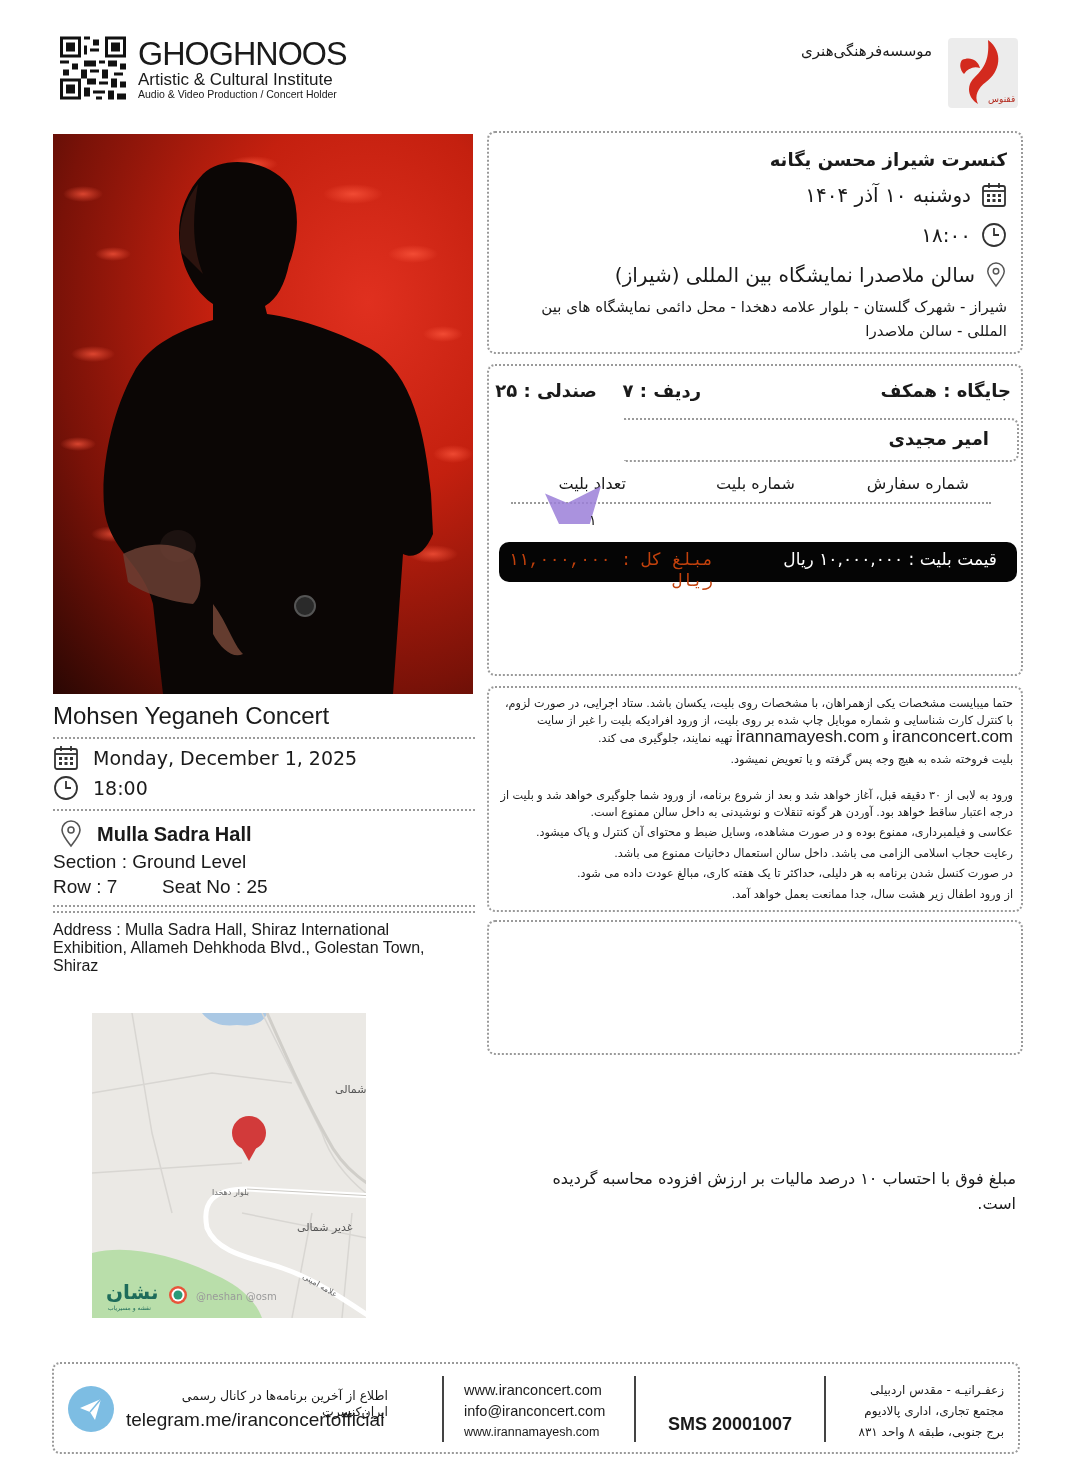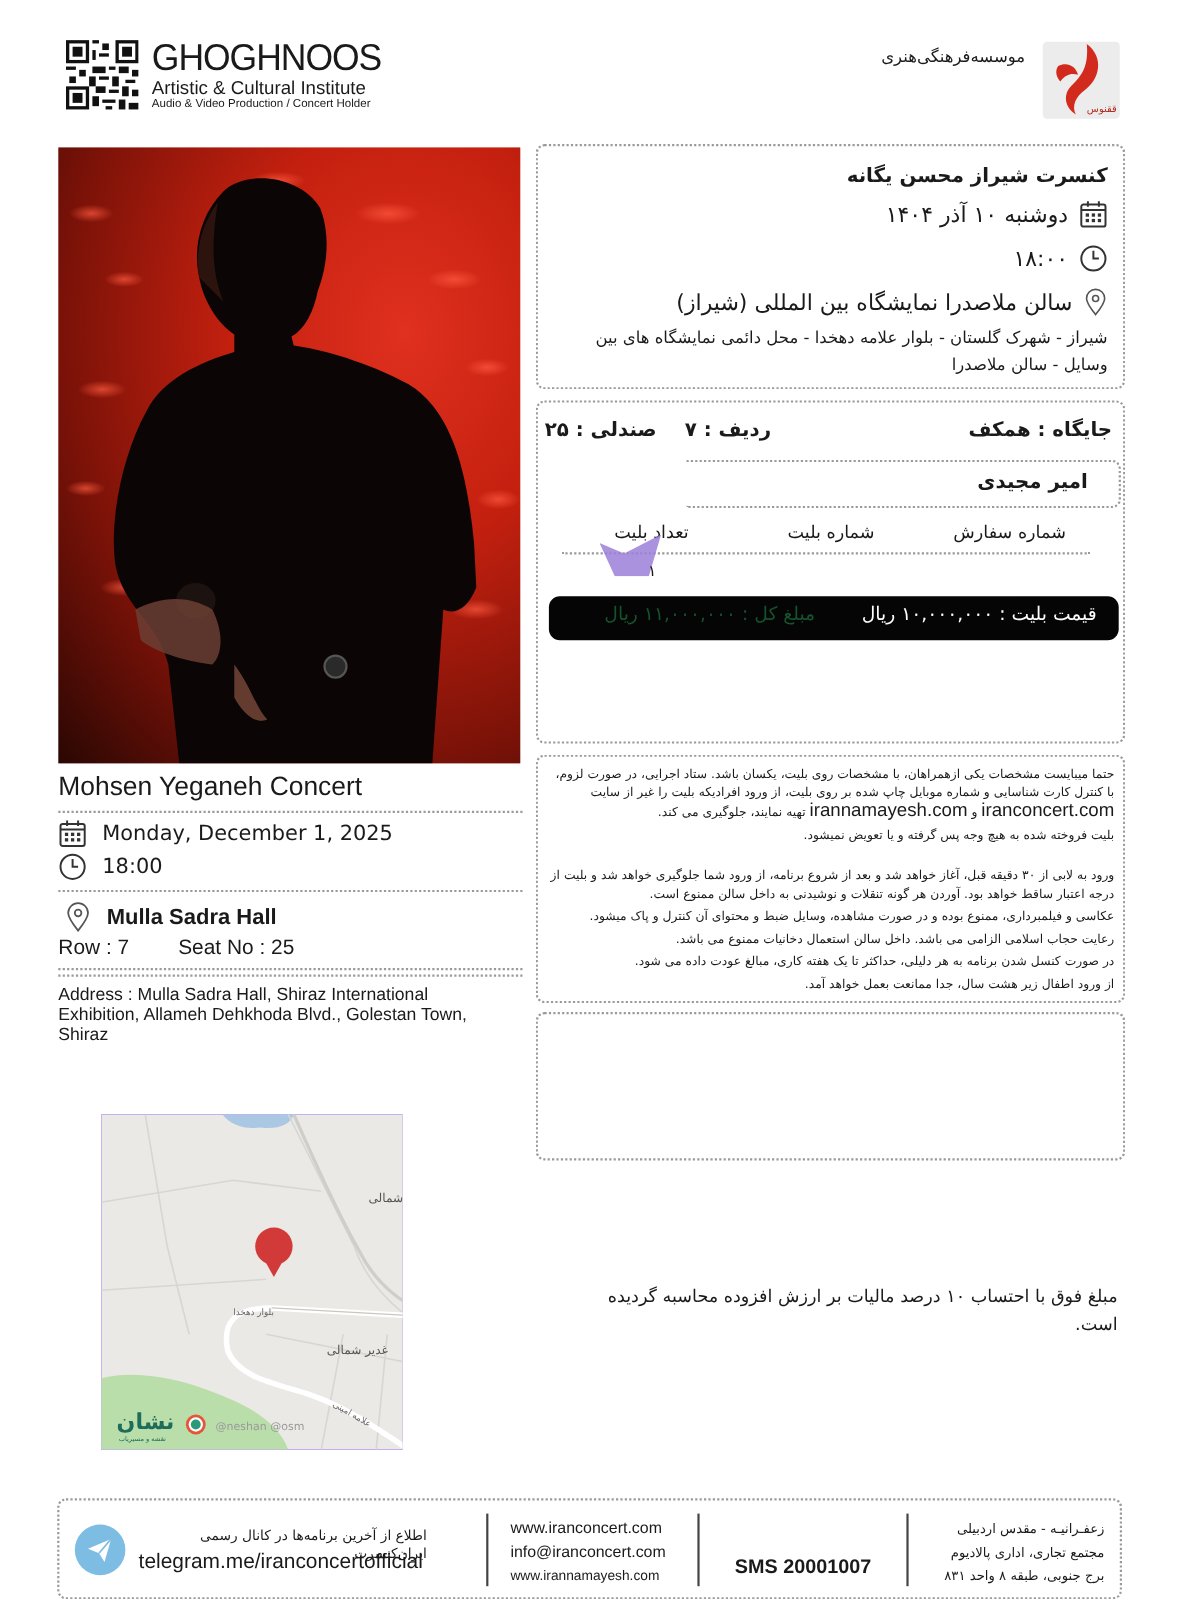--- a/index.html
+++ b/index.html
@@ -176,20 +176,21 @@
     <span>18:00</span>
   </div>
   <div class="dotline" style="margin-top:6px;"></div>
   <div class="en-hall" style="margin-top:8px;">
     <svg width="24" height="28" viewBox="0 0 24 28" style="margin:0 14px 0 6px;">
         <path d="M12 26 C4 16 3 12 3 10 A9 9 0 0 1 21 10 C21 12 20 16 12 26 Z" fill="none" stroke="#555" stroke-width="1.6"></path>
         <circle cx="12" cy="10" r="3" fill="none" stroke="#555" stroke-width="1.6"></circle>
       </svg>
     <span>Mulla Sadra Hall</span>
   </div>
+  <div class="en-txt">Section : Ground Level</div>
   <div class="en-txt">
     <span>Row : 7</span>
     <span style="display:inline-block;width:34px;"></span>
     <span>Seat No : 25</span>
   </div>
   <div class="dotline" style="margin-top:6px;"></div>
   <div class="dotline" style="margin-top:4px;"></div>
   <div class="en-addr" style="margin-top:8px;width:400px;">Address : Mulla Sadra Hall, Shiraz International Exhibition, Allameh Dehkhoda Blvd., Golestan Town, Shiraz</div>
 </div>
 
@@ -255,41 +256,41 @@
       </svg>
     <span>۱۸:۰۰</span>
   </div>
   <div class="fa-big">
     <svg width="22" height="28" viewBox="0 0 24 28">
         <path d="M12 26 C4 16 3 12 3 10 A9 9 0 0 1 21 10 C21 12 20 16 12 26 Z" fill="none" stroke="#555" stroke-width="1.6"></path>
         <circle cx="12" cy="10" r="3" fill="none" stroke="#555" stroke-width="1.6"></circle>
       </svg>
     <span>سالن ملاصدرا نمایشگاه بین المللی (شیراز)</span>
   </div>
-  <div class="fa-addr">شیراز - شهرک گلستان - بلوار علامه دهخدا - محل دائمی نمایشگاه های بین وسایل - سالن ملاصدرا</div>
+  <div class="fa-addr">شیراز - شهرک گلستان - بلوار علامه دهخدا - محل دائمی نمایشگاه های بین المللی - سالن ملاصدرا</div>
 </div>
 
 <div id="box2" class="abs dotbox">
   <div class="abs rtl" style="right:10px;top:14px;font-size:18px;font-weight:bold;">جایگاه : همکف</div>
   <div class="abs rtl" style="right:320px;top:14px;font-size:18px;font-weight:bold;">ردیف : ۷</div>
   <div class="abs rtl" style="right:424px;top:14px;font-size:18px;font-weight:bold;">صندلی : ۲۵</div>
 
   <div class="abs dotbox" style="left:135px;top:52px;width:395px;height:44px;border-radius:0 8px 8px 0;border-left:none;border-top-width:2px;"></div>
   <div class="abs rtl" style="right:32px;top:62px;font-size:18px;font-weight:bold;text-align:right;">امیر مجیدی</div>
 
   <div class="abs rtl" style="right:52px;top:108px;font-size:16px;">شماره سفارش</div>
   <div class="abs rtl" style="right:226px;top:108px;font-size:16px;">شماره بلیت</div>
   <div class="abs rtl" style="right:395px;top:108px;font-size:16px;">تعداد بلیت</div>
   <div class="abs dotline" style="left:22px;top:136px;width:480px;"></div>
   <div class="abs" style="left:56px;top:120px;width:56px;height:38px;background:#9b7fd8;clip-path:polygon(0 20%,40% 45%,100% 0,80% 100%,25% 100%);opacity:.85;"></div>
   <div class="abs" style="left:100px;top:146px;font-size:14px;">۱</div>
 
   <div class="abs" style="left:10px;top:176px;width:518px;height:40px;background:#050505;border-radius:10px;"></div>
   <div class="abs rtl" style="right:24px;top:183px;font-size:17px;color:#fff;">قیمت بلیت : ۱۰,۰۰۰,۰۰۰ ریال</div>
-  <div class="abs rtl" style="right:280px;top:183px;font-size:17px;color:#14532d;">مبلغ کل : ۱۱,۰۰۰,۰۰۰ ریال</div>
+  <div class="abs rtl" style="right:308px;top:183px;font-size:17px;color:#c2410c;font-family:Liberation Mono, monospace;">مبلغ کل : ۱۱,۰۰۰,۰۰۰ ریال</div>
 </div>
 
 <div id="box3" class="abs dotbox rtl">
   <p>
     <span>حتما میبایست مشخصات یکی ازهمراهان، با مشخصات روی بلیت، یکسان باشد. ستاد اجرایی، در صورت لزوم، با کنترل کارت شناسایی و شماره موبایل چاپ شده بر روی بلیت، از ورود افرادیکه بلیت را غیر از سایت</span>
     <span class="url">iranconcert.com</span>
     <span>و</span>
     <span class="url">irannamayesh.com</span>
     <span>تهیه نمایند، جلوگیری می کند.</span>
   </p>

